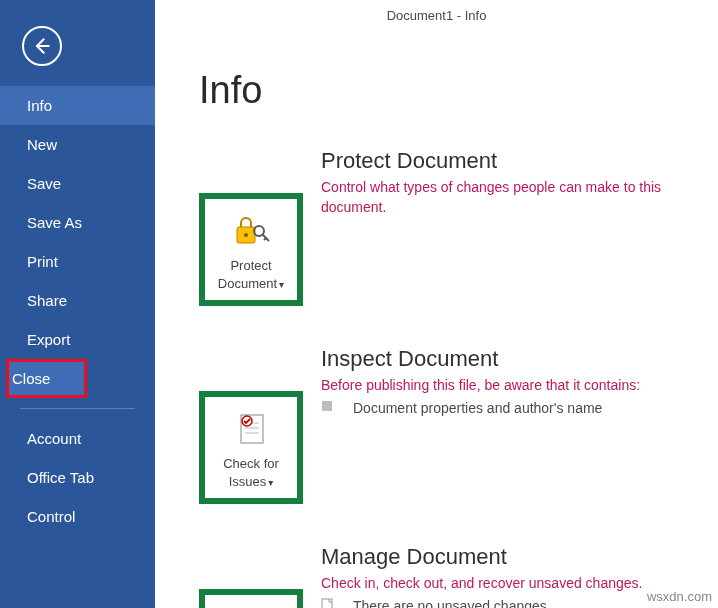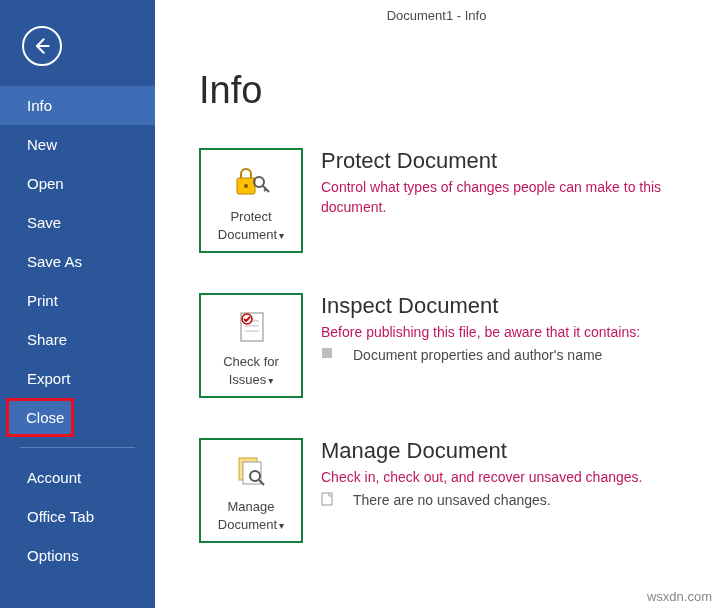--- a/index.html
+++ b/index.html
@@ -28,22 +28,22 @@
   font-size: 15px;
   cursor: pointer;
   color: #fff;
 }
 .nav-item.selected { background: #3E6DB5; }
 .nav-item.highlight {
   background: #3E6DB5;
   outline: 3px solid #E81123;
   outline-offset: -3px;
   margin-left: 6px;
-  padding-left: 20px;
-  width: 68px;
+  padding-left: 6px;
+  width: 81px;
 }
 .divider { height: 1px; background: #5B7FB8; margin: 10px 20px; }
 
 .main {
   flex: 1;
   background: #fff;
   position: relative;
   padding: 0 0 0 44px;
 }
 .title-bar {
@@ -60,29 +60,30 @@
   margin-top: 46px;
   margin-bottom: 36px;
 }
 .section {
   display: flex;
   align-items: flex-start;
   margin-bottom: 40px;
 }
 .big-btn {
   width: 104px;
-  border: 2px solid #15803d;
+  border: 6px solid #15803d;
   background: #fff;
   text-align: center;
   padding: 10px 6px 8px 6px;
   margin-right: 18px;
   cursor: pointer;
   font-size: 13px;
   color: #444;
   line-height: 1.35;
+  margin-top: 45px;
 }
 .big-btn .ico { height: 44px; display:flex; align-items:center; justify-content:center; margin-bottom: 4px;}
 .big-btn .lbl { display:block; }
 .big-btn .caret { font-size: 10px; margin-left: 2px; }
 .section-body { flex: 1; padding-right: 32px; }
 .section-title {
   font-size: 22px;
   color: #303030;
   font-weight: 400;
   margin-bottom: 4px;
@@ -120,31 +121,30 @@
   <div class="sidebar">
     <div class="back-btn">
       <svg viewBox="0 0 24 24">
         <path d="M14 4 L6 12 L14 20" stroke="#fff" stroke-width="2.5" fill="none" stroke-linecap="round" stroke-linejoin="round"></path>
         <line x1="6" y1="12" x2="20" y2="12" stroke="#fff" stroke-width="2.5" stroke-linecap="round"></line>
       </svg>
     </div>
     <div class="nav-list">
       <div class="nav-item selected">Info</div>
       <div class="nav-item">New</div>
-      <div class="nav-item">Open</div>
       <div class="nav-item">Save</div>
       <div class="nav-item">Save As</div>
       <div class="nav-item">Print</div>
       <div class="nav-item">Share</div>
       <div class="nav-item">Export</div>
       <div class="nav-item highlight">Close</div>
       <div class="divider"></div>
       <div class="nav-item">Account</div>
       <div class="nav-item">Office Tab</div>
-      <div class="nav-item">Options</div>
+      <div class="nav-item">Control</div>
     </div>
   </div>
 
   <div class="main">
     <div class="title-bar">Document1 - Info</div>
     <div class="page-heading">Info</div>
 
     <div class="section">
       <div class="big-btn">
         <div class="ico">

